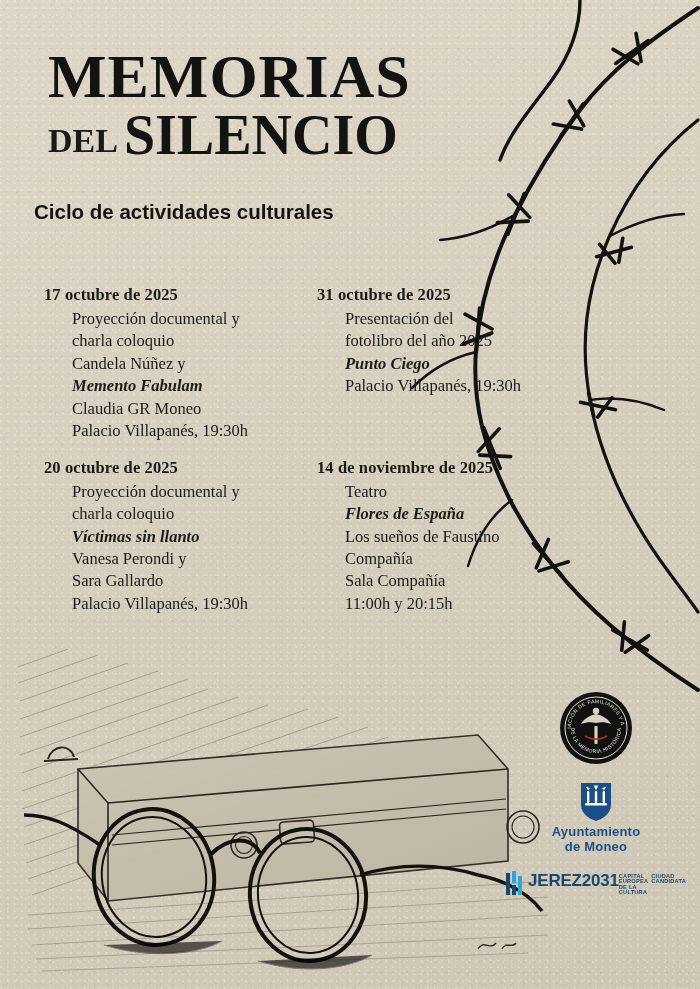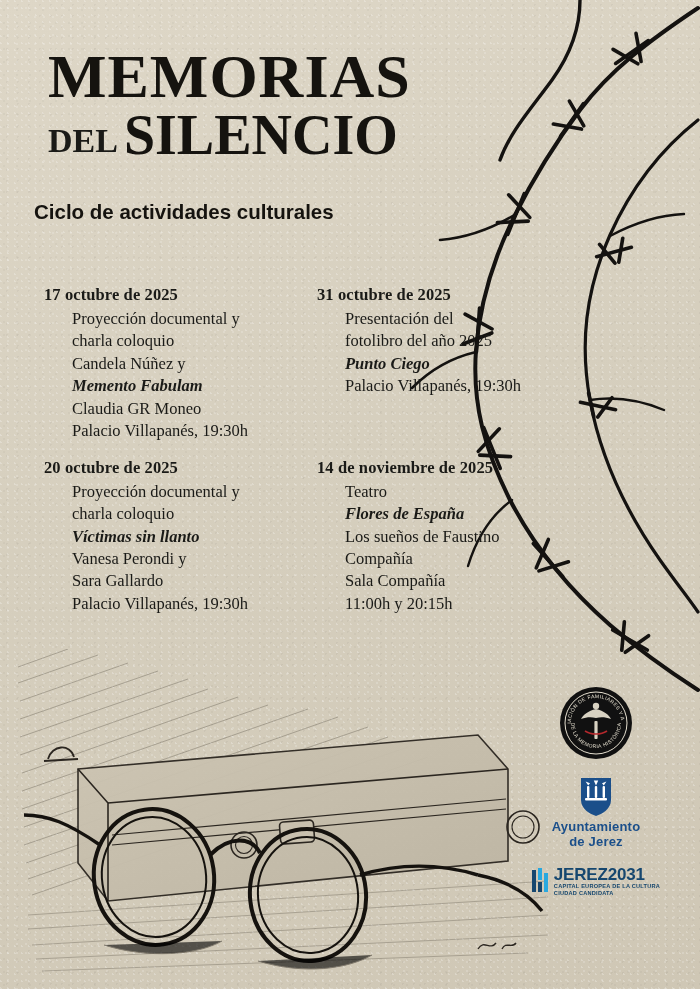--- a/index.html
+++ b/index.html
@@ -169,21 +169,21 @@
     display: flex;
     align-items: center;
     gap: 5px;
   }
   .jerez-mark {
     width: 17px; height: 26px;
     position: relative;
   }
   .jerez-txt {
     display: flex;
-    flex-direction: column;
+    flex-direction: row;
     line-height: 1;
   }
   .jerez-main {
     font-family: "Liberation Sans", sans-serif;
     font-weight: 700;
     font-size: 17px;
     color: #16476f;
     letter-spacing: -.2px;
   }
   .jerez-sub1, .jerez-sub2 {
@@ -435,21 +435,21 @@
           <rect x="15.8" y="11" width="2.4" height="12" rx="1"></rect>
           <rect x="23.6" y="11" width="2.4" height="12" rx="1"></rect>
           <rect x="6" y="23" width="22" height="2.6" rx="1"></rect>
           <path d="M9.2 10.6 l-2.6 -4.2 l4.4 1.8 z"></path>
           <path d="M17 10.6 l-2.2 -5 l4.4 0 z"></path>
           <path d="M24.8 10.6 l2.6 -4.2 l-4.4 1.8 z"></path>
         </g>
       </svg>
       <div class="ayto-text">
         <div>Ayuntamiento</div>
-        <div>de Jerez</div>
+        <div>de Moneo</div>
       </div>
     </div>
 
     <div class="logo-jerez">
       <div class="jerez-mark">
         <svg width="17" height="26" viewBox="0 0 17 26">
           <rect x="0" y="2" width="4" height="22" fill="#16476f"></rect>
           <rect x="6" y="0" width="4" height="12" fill="#29a8df"></rect>
           <rect x="6" y="14" width="4" height="10" fill="#16476f"></rect>
           <rect x="12" y="5" width="4" height="19" fill="#29a8df"></rect>

